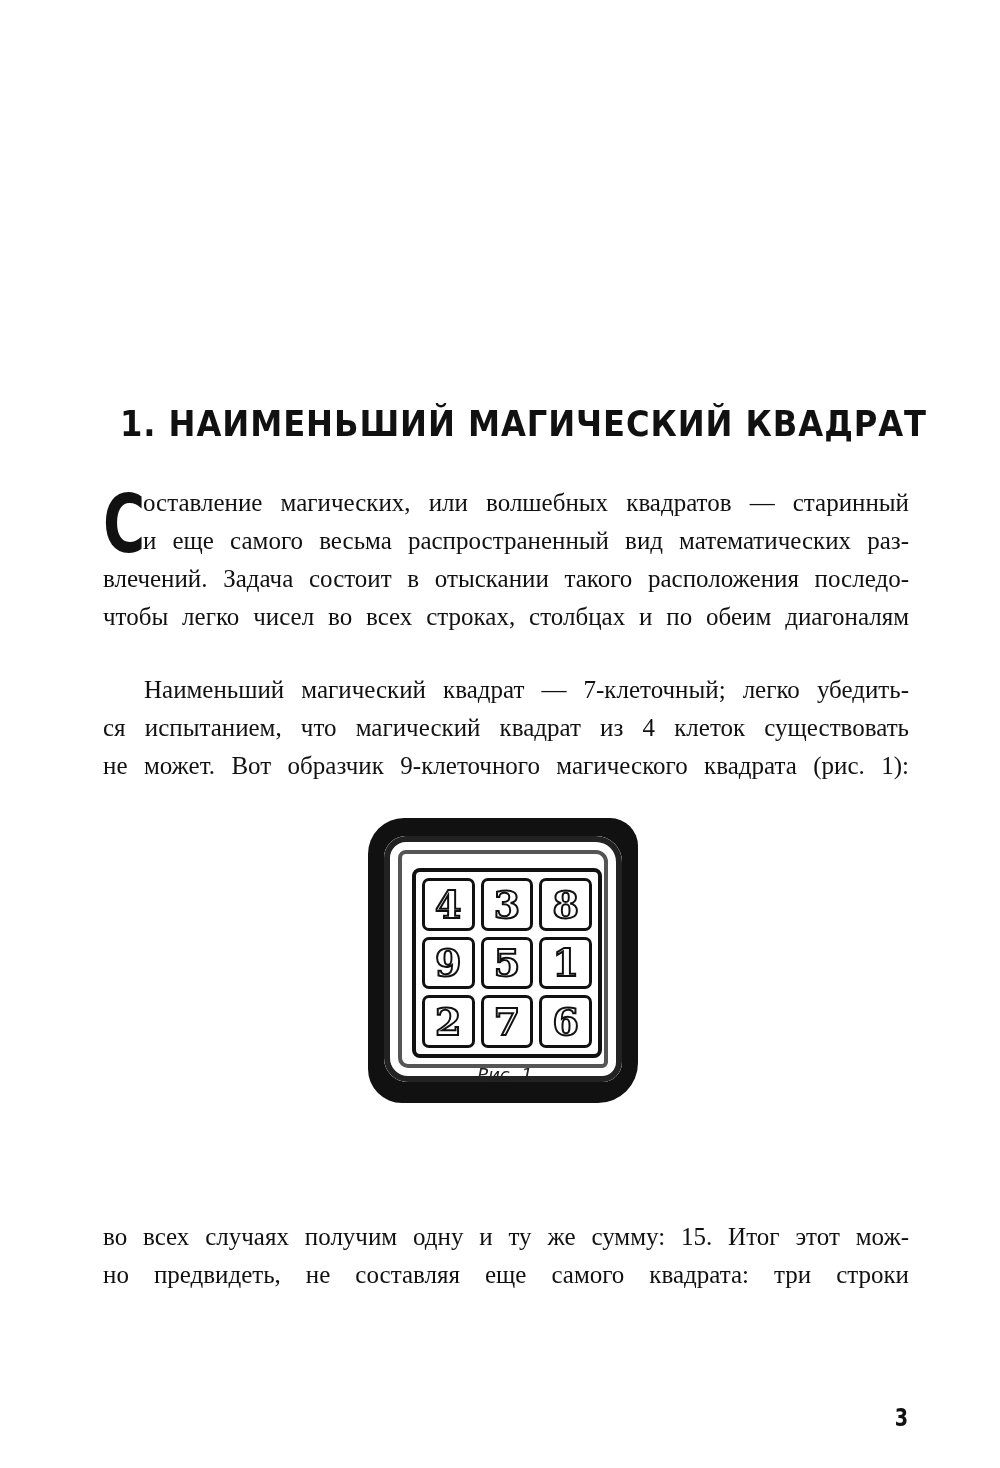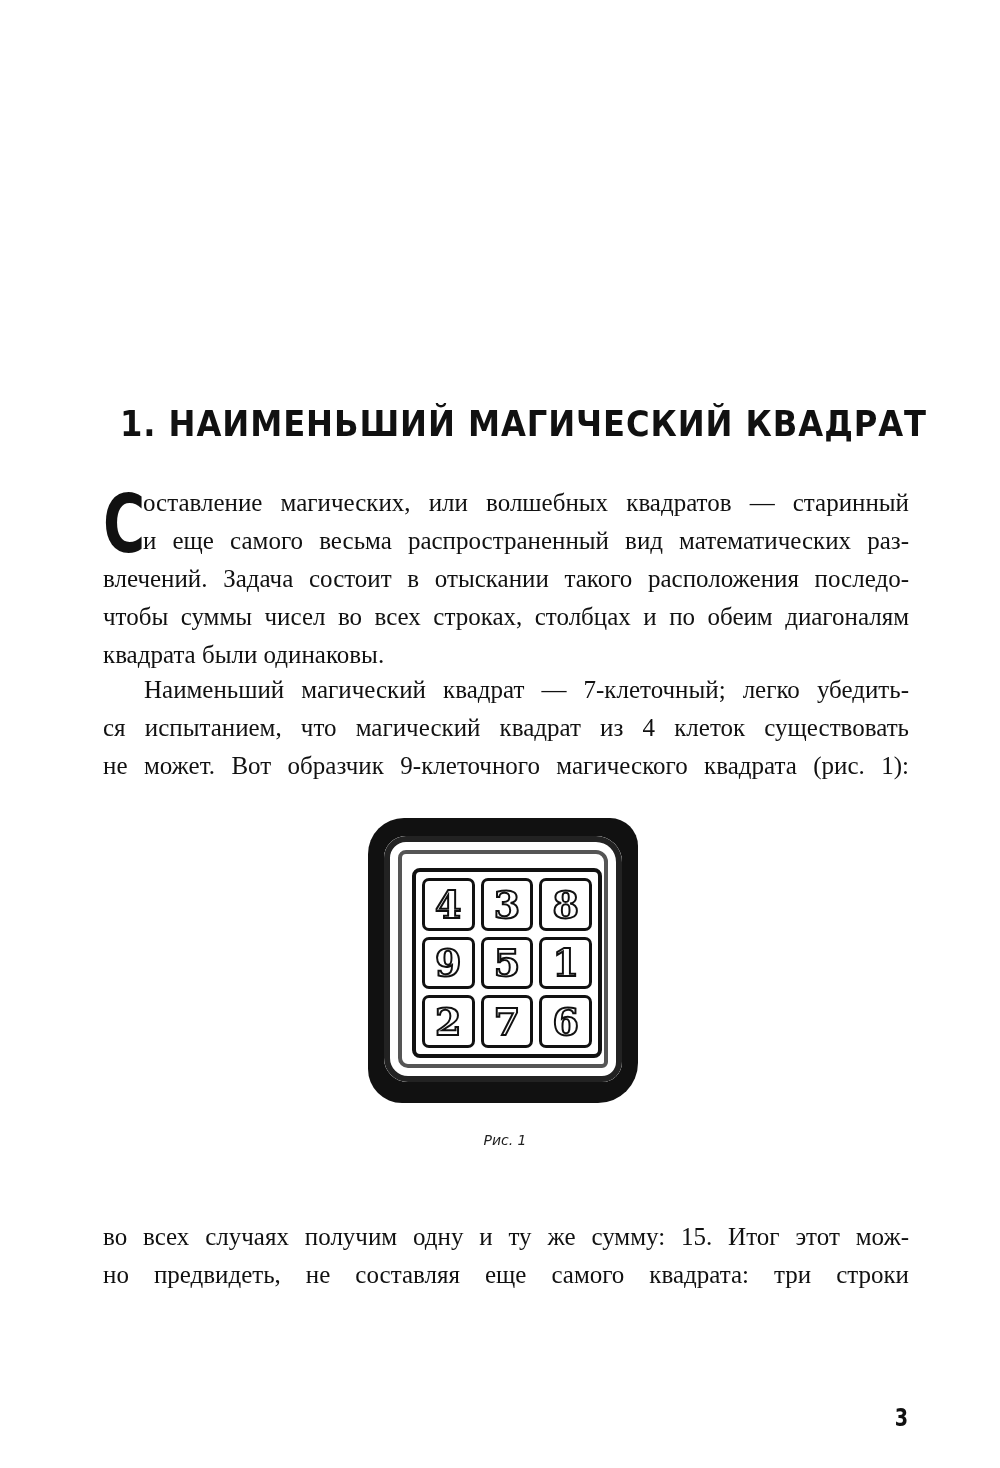--- a/index.html
+++ b/index.html
@@ -45,22 +45,22 @@
     border: 4px solid #111; border-radius: 8px; background: #fff;
     display: grid; grid-template-columns: repeat(3, 1fr); grid-template-rows: repeat(3, 1fr);
     gap: 6px; padding: 6px; box-sizing: border-box;
   }
   .cell {
     border: 3px solid #111; border-radius: 7px; display: flex; align-items: center; justify-content: center;
     font-family: "DejaVu Serif", serif; font-size: 38px; color: #fff;
     -webkit-text-stroke: 2px #111; font-weight: bold;
   }
   .caption {
-    position: absolute; left: 0; top: 1132px; width: 1000px; text-align: center;
-    font-family: "DejaVu Sans", sans-serif; font-style: italic; font-size: 14px; color: #222;
+    position: absolute; left: 0; top: 1064px; width: 1000px; text-align: center;
+    font-family: "DejaVu Sans", sans-serif; font-style: italic; font-size: 18px; color: #222;
     padding-left: 10px; box-sizing: border-box;
   }
   .page-number {
     position: absolute; left: 893px; top: 1404px;
     font-family: "DejaVu Sans", sans-serif; font-weight: bold; font-size: 24px;
     transform: scaleX(0.8);
   }
 </style>
 </head>
 <body>
@@ -68,22 +68,21 @@
 <div class="page">
 
   <div class="title">1. НАИМЕНЬШИЙ МАГИЧЕСКИЙ КВАДРАТ</div>
 
   <div class="dropcap">С</div>
 
   <div class="para p1 body-text">
     <span class="line first">оставление магических, или волшебных квадратов — старинный</span>
     <span class="line second">и еще самого весьма распространенный вид математических раз-</span>
     <span class="line">влечений. Задача состоит в отыскании такого расположения последо-</span>
-    <span class="line">чтобы суммы чисел во всех строках, столбцах и по обеим диагоналям</span>
-    <span class="line last">квадрата были одинаковы.</span>
+    <span class="line">чтобы легко чисел во всех строках, столбцах и по обеим диагоналям</span>
   </div>
 
   <div class="para p2 body-text">
     <span class="line indent">Наименьший магический квадрат — 7-клеточный; легко убедить-</span>
     <span class="line">ся испытанием, что магический квадрат из 4 клеток существовать</span>
     <span class="line">не может. Вот образчик 9-клеточного магического квадрата (рис. 1):</span>
   </div>
 
   <div class="figure">
     <div class="frame">

